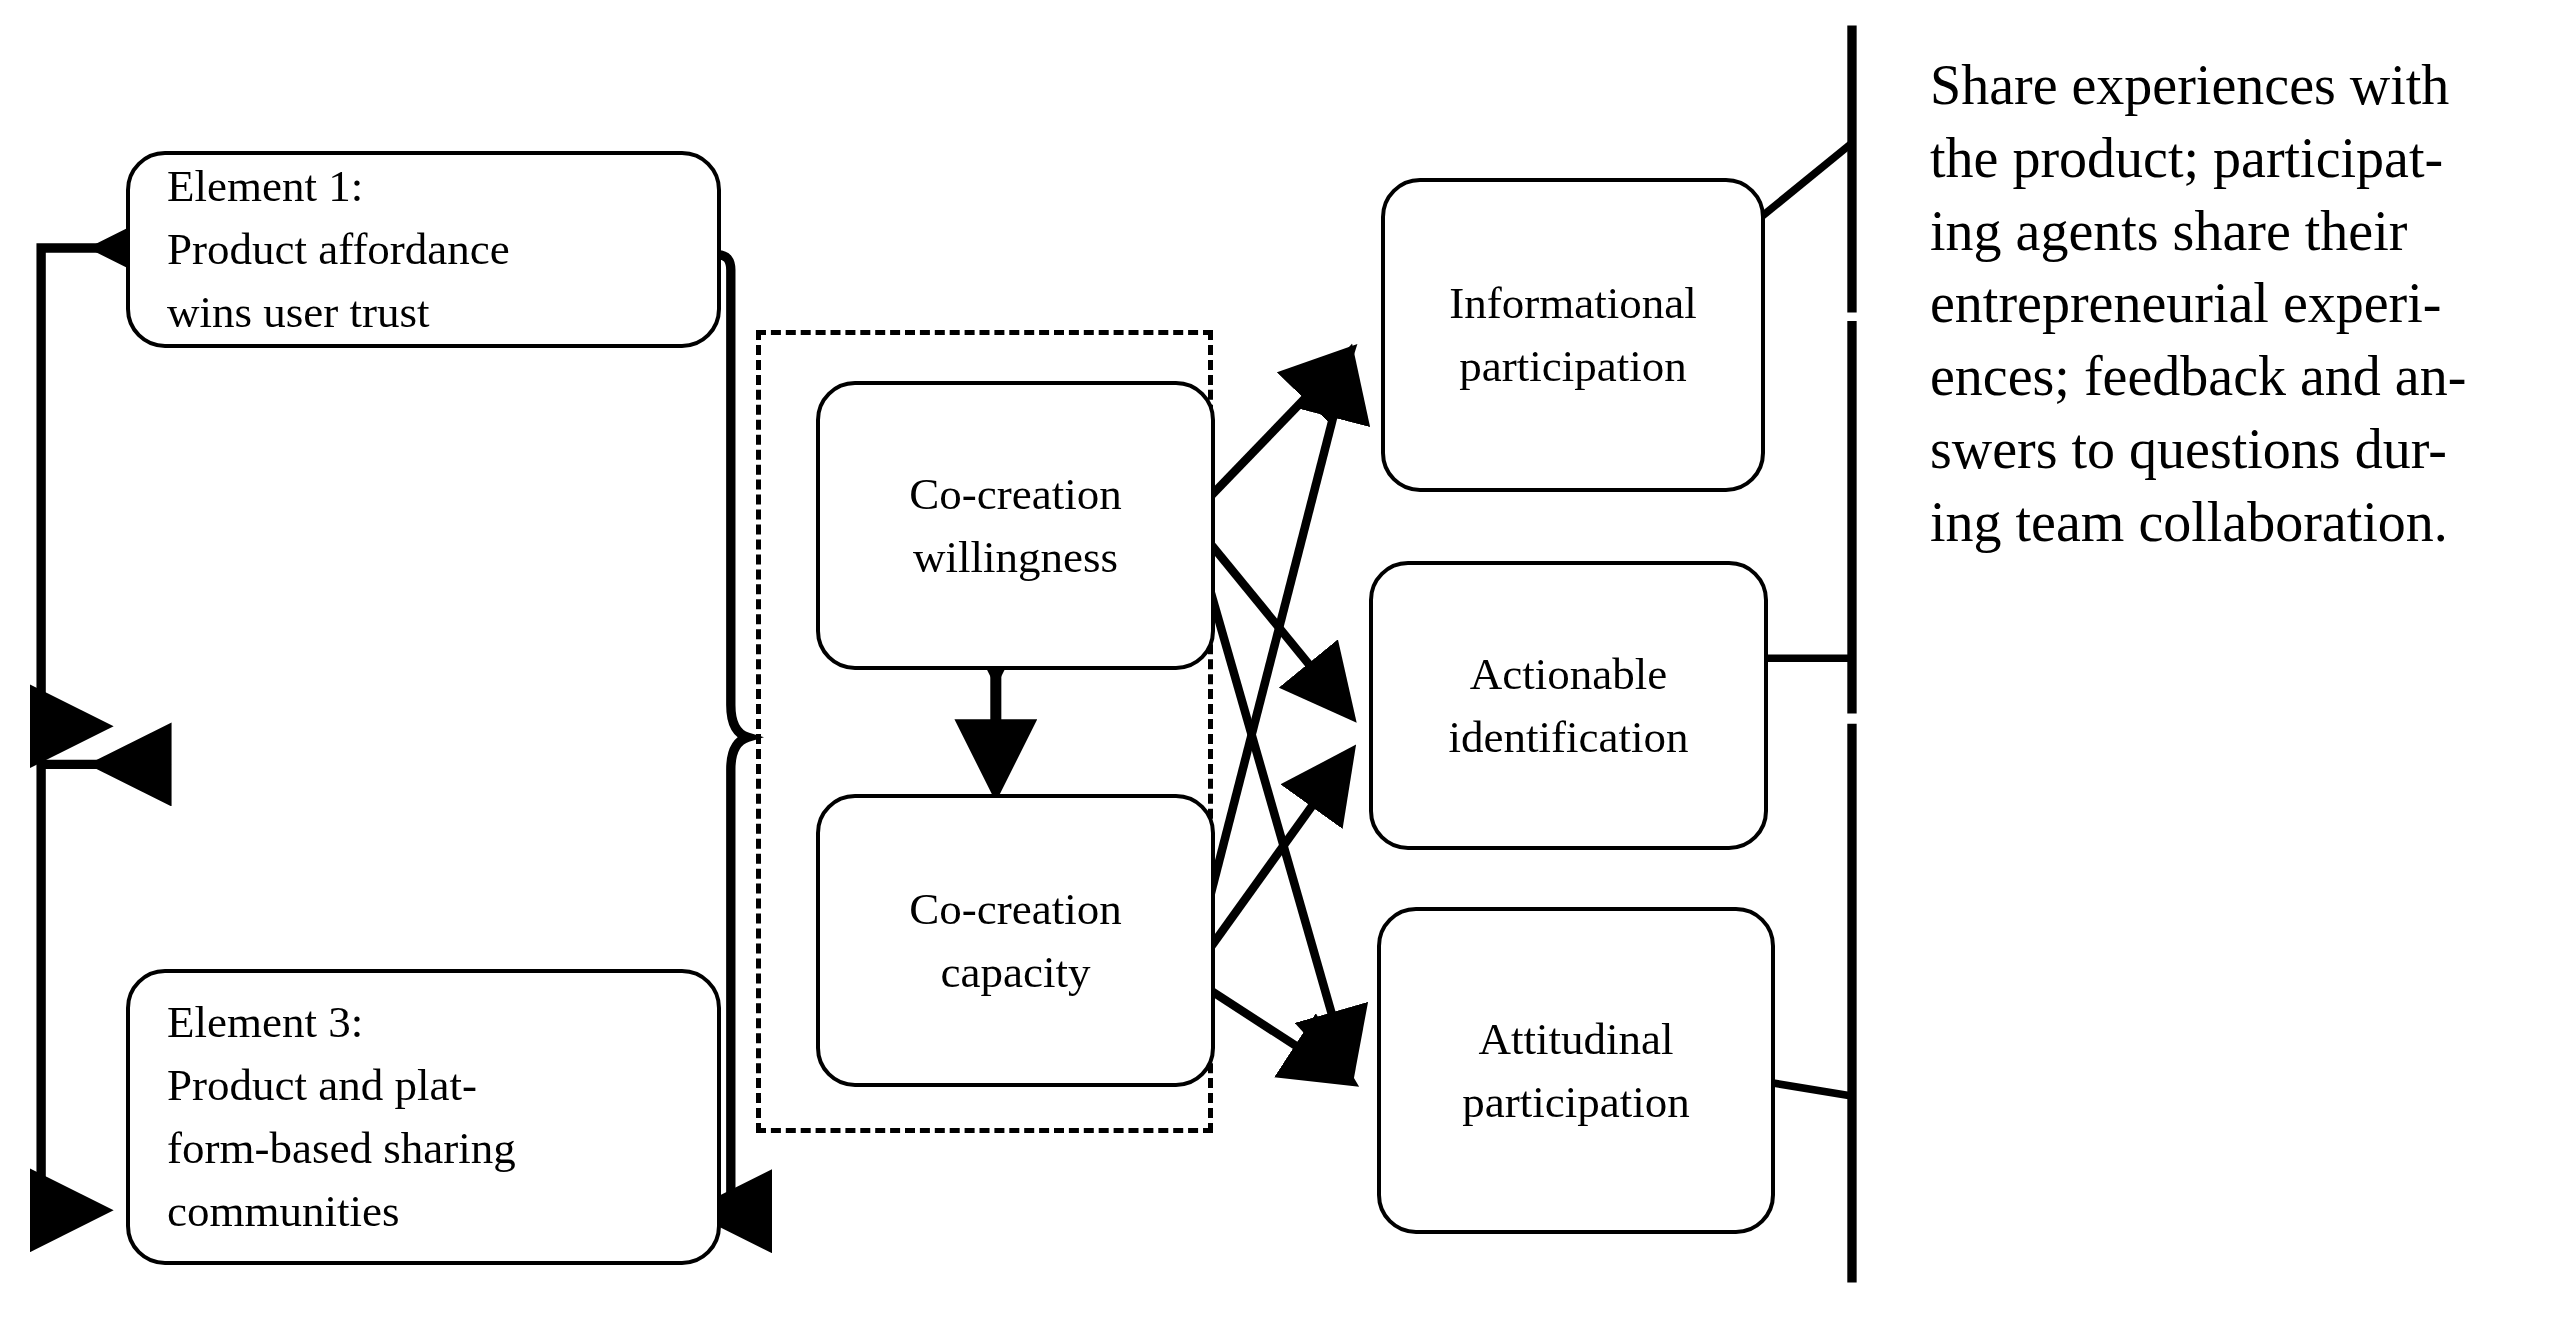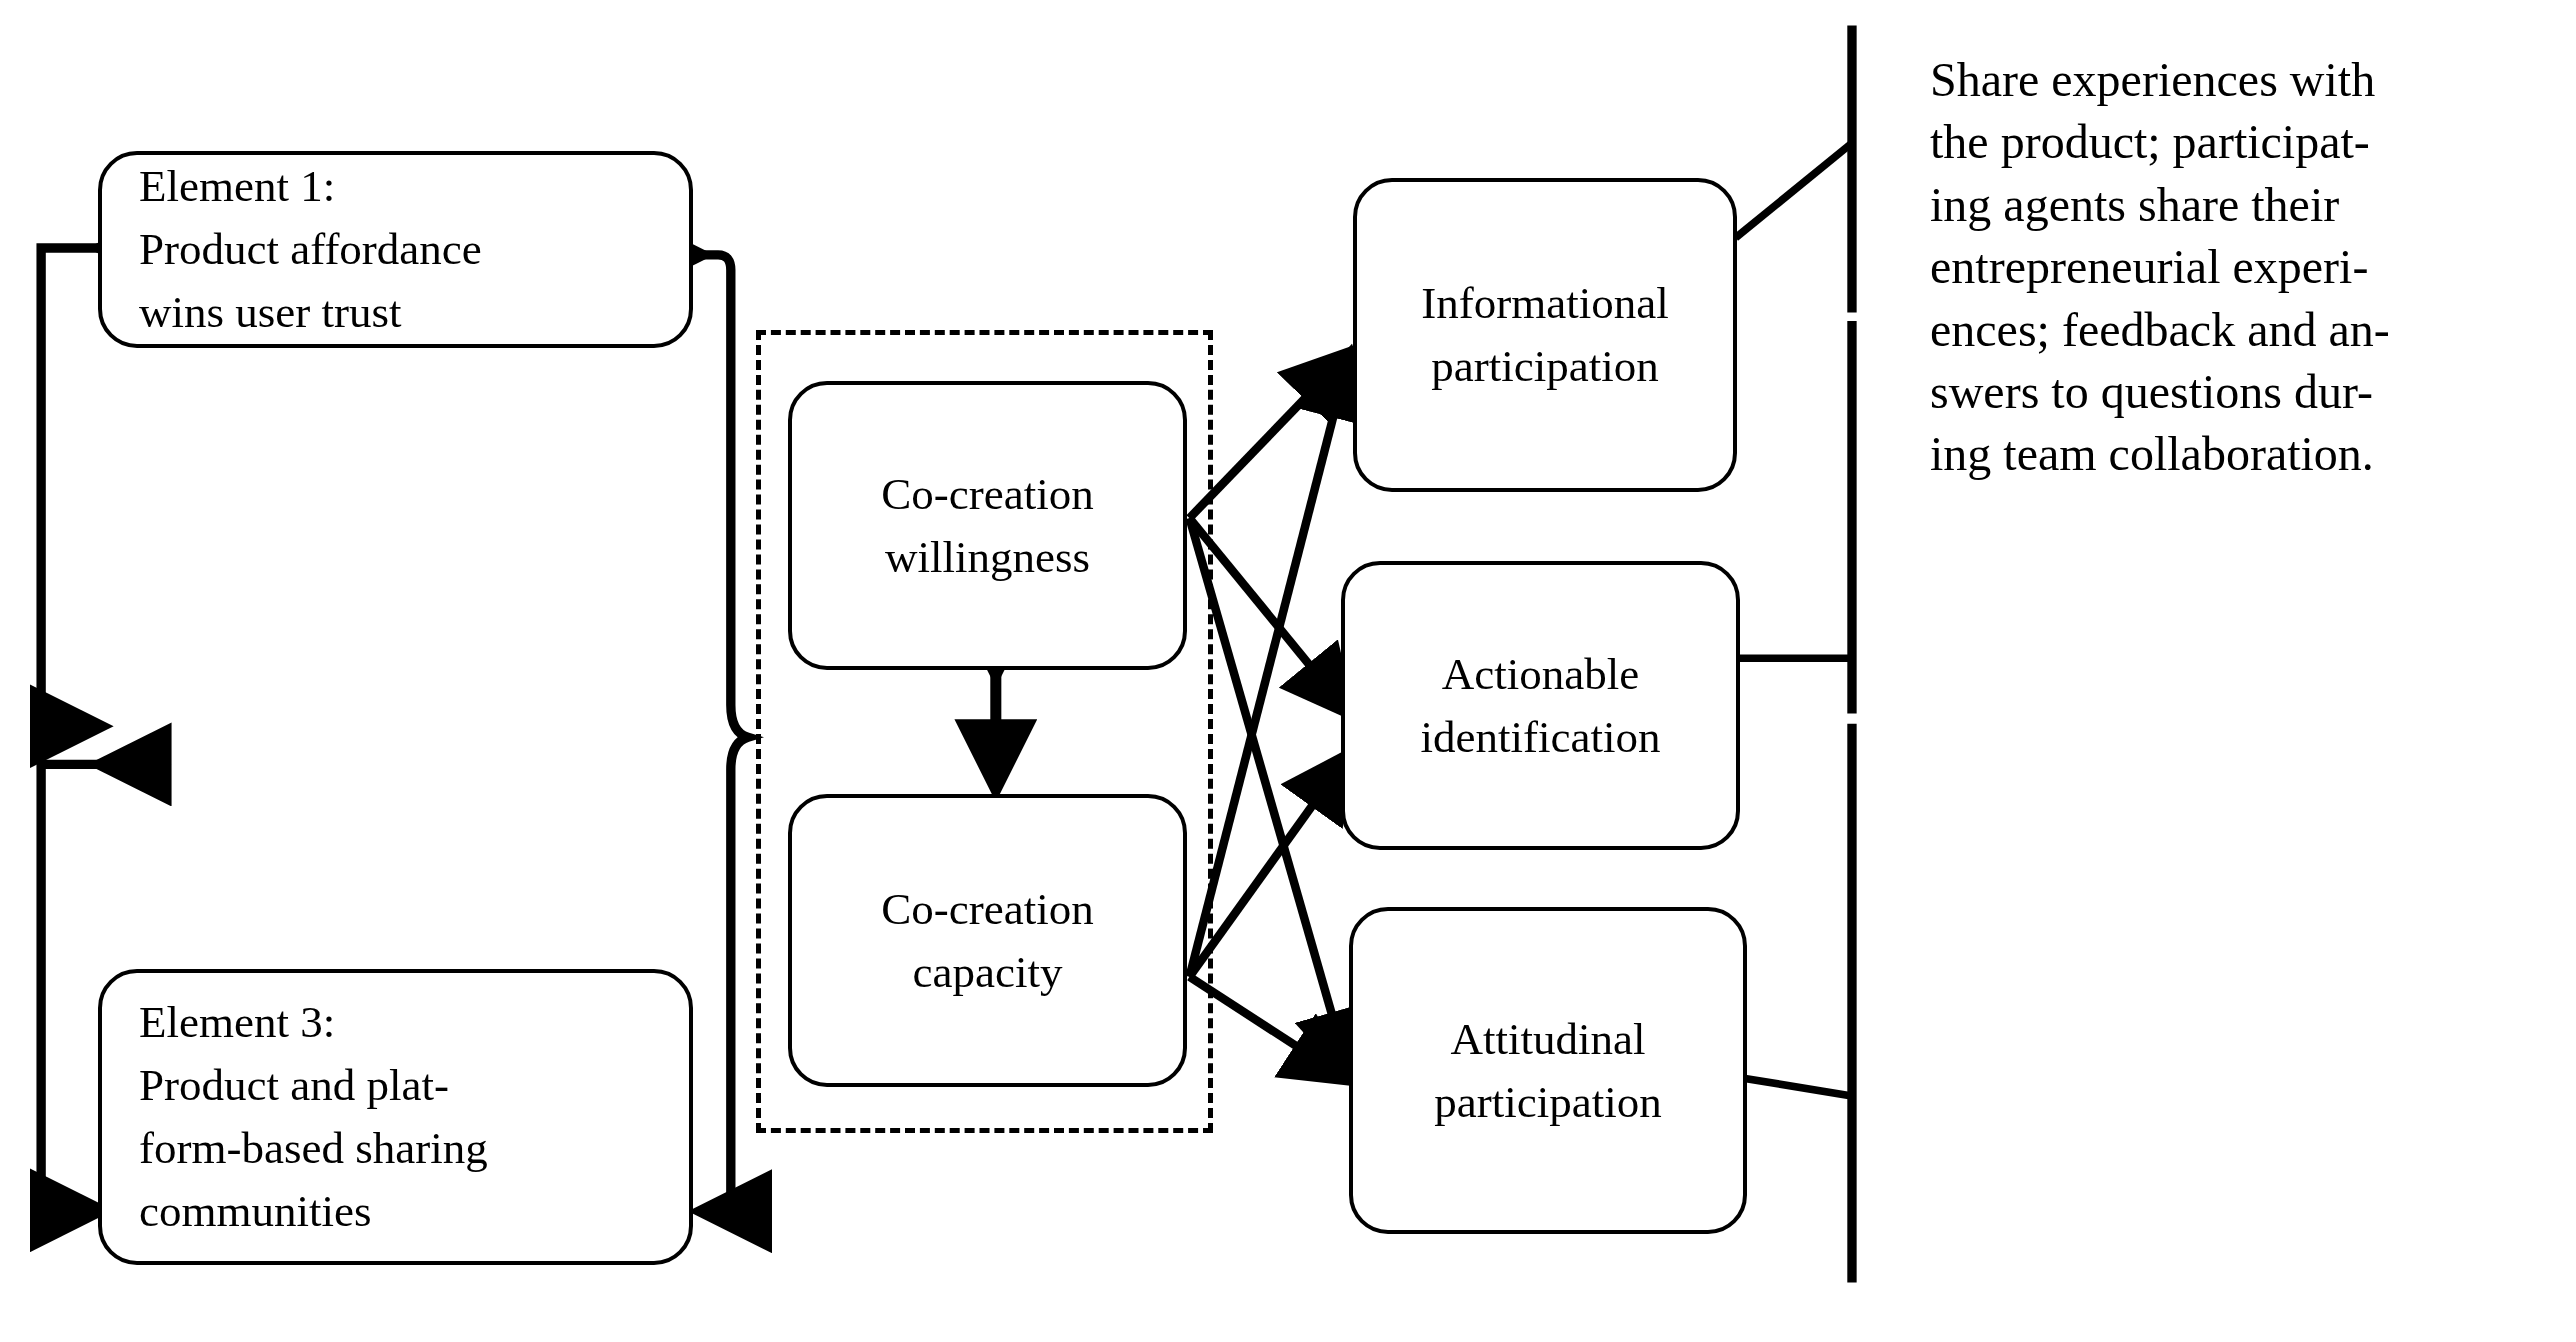--- a/index.html
+++ b/index.html
@@ -25,20 +25,21 @@
     pointer-events: none;
   }
   .node {
     position: absolute;
     box-sizing: border-box;
     border: 4.2px solid #000000;
     border-radius: 39px;
     background: #ffffff;
     display: flex;
     align-items: center;
+    margin-left: 28px;
   }
   .node-text {
     width: 100%;
     font-size: 45px;
     line-height: 1.40;
     white-space: pre-line;
   }
   .elem-node .node-text {
     text-align: left;
     padding-left: 37px;
@@ -50,21 +51,21 @@
     padding: 0 15.3px;
   }
   .dashed-group {
     position: absolute;
     box-sizing: border-box;
     border: 5.1px dashed #000000;
     background: transparent;
   }
   .desc {
     position: absolute;
-    font-size: 48px;
+    font-size: 56px;
     line-height: 1.30;
     white-space: pre-line;
     text-align: left;
   }
 </style>
 </head>
 <body>
 
 <div id="stage">
 

